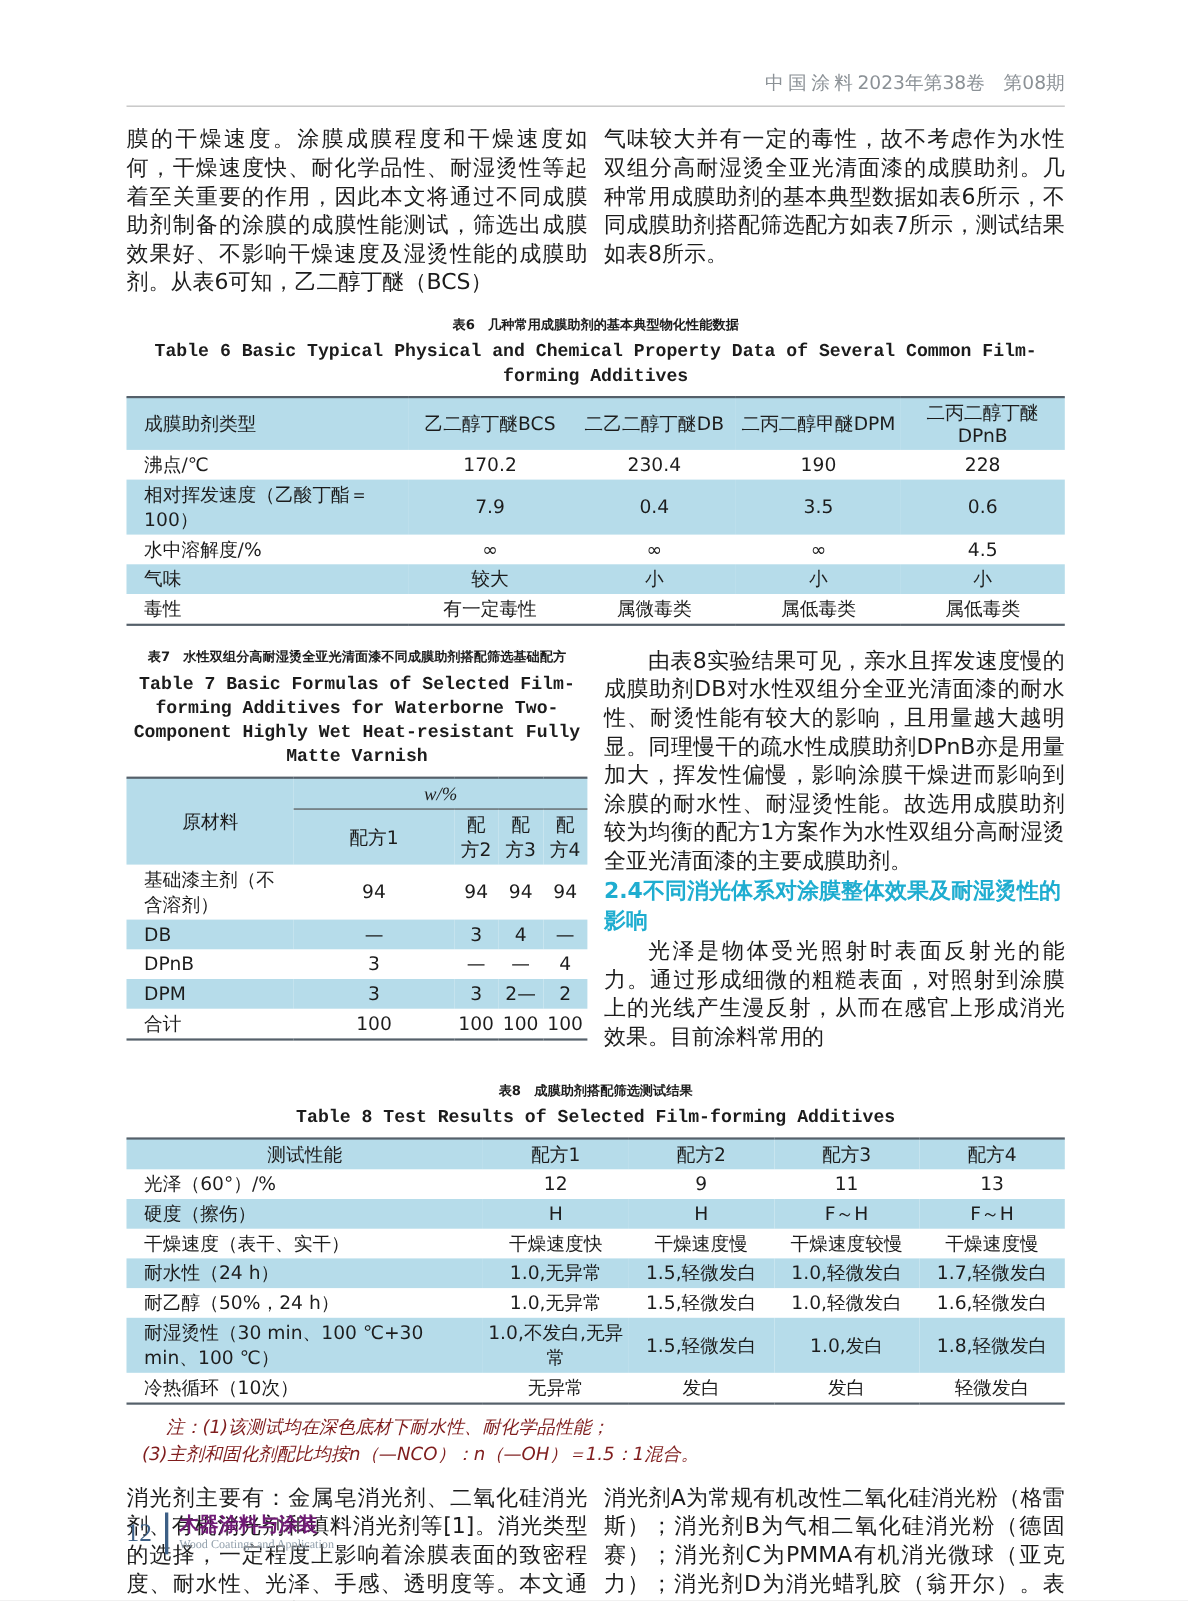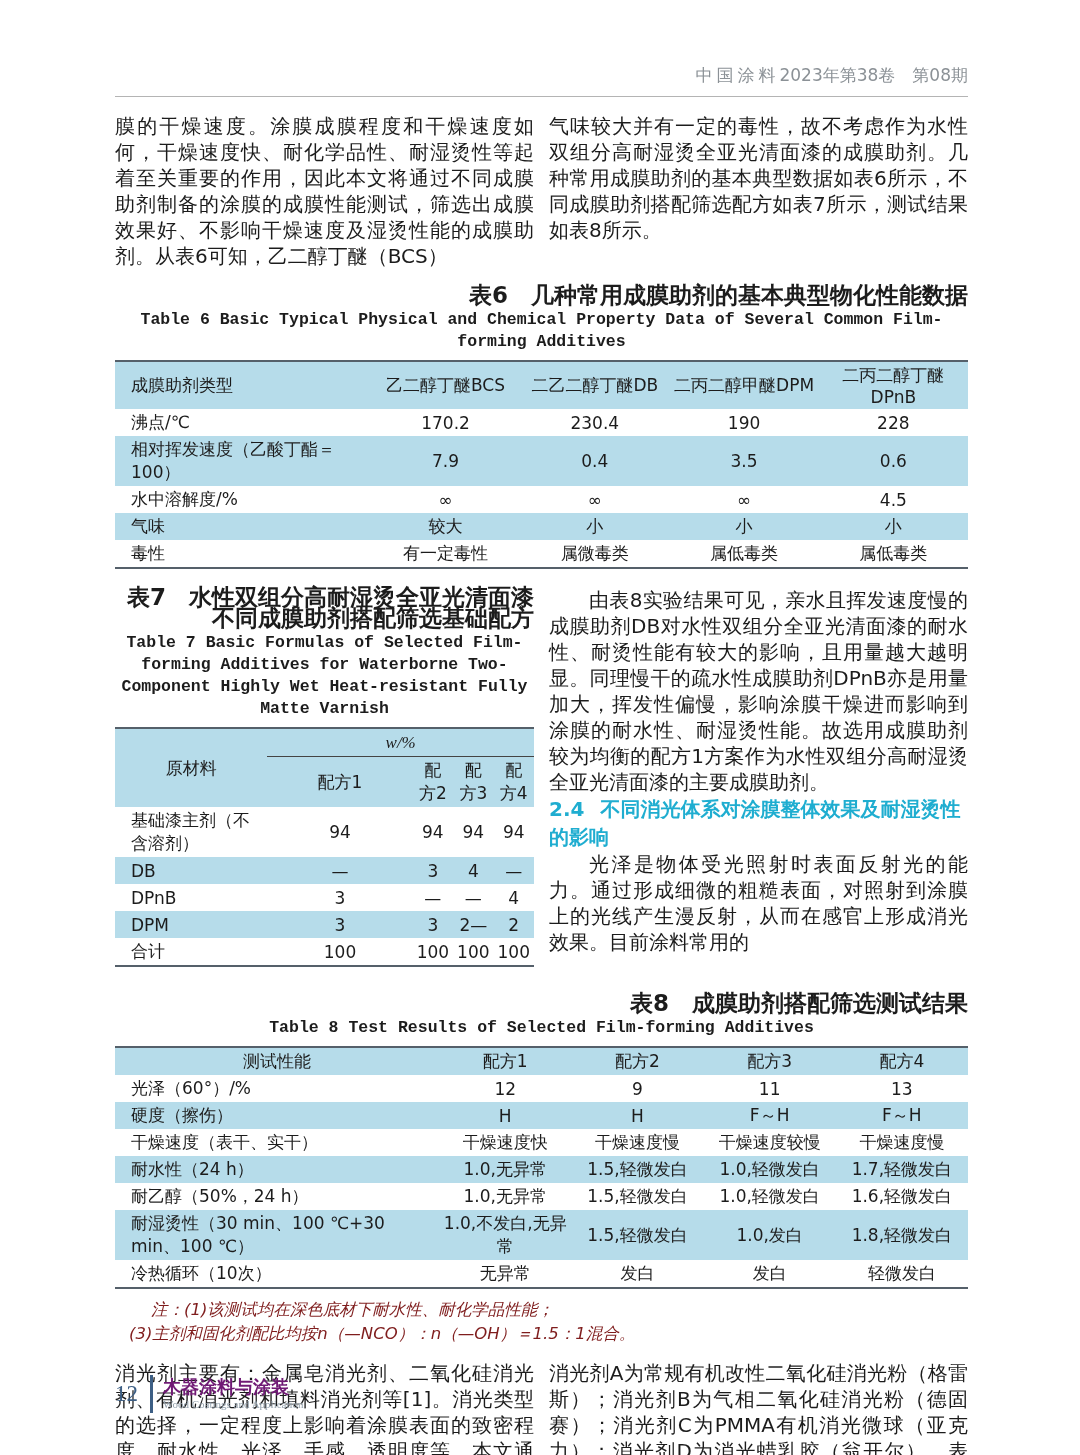--- a/index.html
+++ b/index.html
@@ -21,21 +21,21 @@
     padding-bottom:9px; border-bottom:1.5px solid #b4b4b4;
   }
   .page-header .jname { letter-spacing:4px; }
   
   .cols { display:flex; justify-content:space-between; }
   .col { width:419px; }
   p.para { margin:0; font-size:20px; line-height:26px; text-align:justify; }
   .ind { text-indent:2em; }
   .intro { margin-top:16px; }
   
-  .tzh { text-align:right; font-weight:bold; font-size:23px; line-height:21px; }
+  .tzh { text-align:center; font-weight:bold; font-size:12px; line-height:21px; }
   .ten { text-align:center; font-weight:bold; font-size:16.5px; line-height:22px;
          font-family:Liberation Mono, monospace; margin-top:3px; }
   
   table { border-collapse:collapse; width:100%; margin-top:7px;
           border-top:2px solid #55606a; border-bottom:2px solid #55606a;
           font-size:17px; }
   td { padding:2px 4px; height:23px; text-align:center; vertical-align:middle; }
   tr.blue { background:#b6dcea; }
   td.lft { text-align:left; padding-left:16px; }
   .t6 td:first-child { width:30%; }
@@ -43,21 +43,21 @@
   .tblock { margin-top:16px; }
   .mid { margin-top:18px; }
   .t7 td:first-child { width:44.5%; }
   .t7 td.wcell { font-style:italic; font-family:"Liberation Serif","DejaVu Serif",serif;
                  border-bottom:1px solid #444; }
   .t8 td:first-child { width:38%; }
   .t8 td:not(:first-child) { width:15.5%; }
   .t8block { margin-top:26px; }
   
   .sec { color:#1fadd0; font-weight:bold; font-size:20px; line-height:28px; }
-  .sec .num { margin-right:16px; }
+  .sec .num { }
   
   .notes { margin-top:9px; padding-left:14px; color:#7f1d1d;
            font-size:16.5px; line-height:24px; font-style:italic; }
   .notes .n1 { padding-left:22px; }
   .bottom { margin-top:14px; }
   
   .footer { position:absolute; left:115px; bottom:42px;
             display:flex; align-items:center; }
   .footer .pnum { color:#3d5f85; font-size:23px; font-family:"Liberation Serif","DejaVu Serif",serif; }
   .footer .fbar { display:inline-block; width:3px; height:38px; background:#3d5f85; margin:0 10px 0 12px; }

